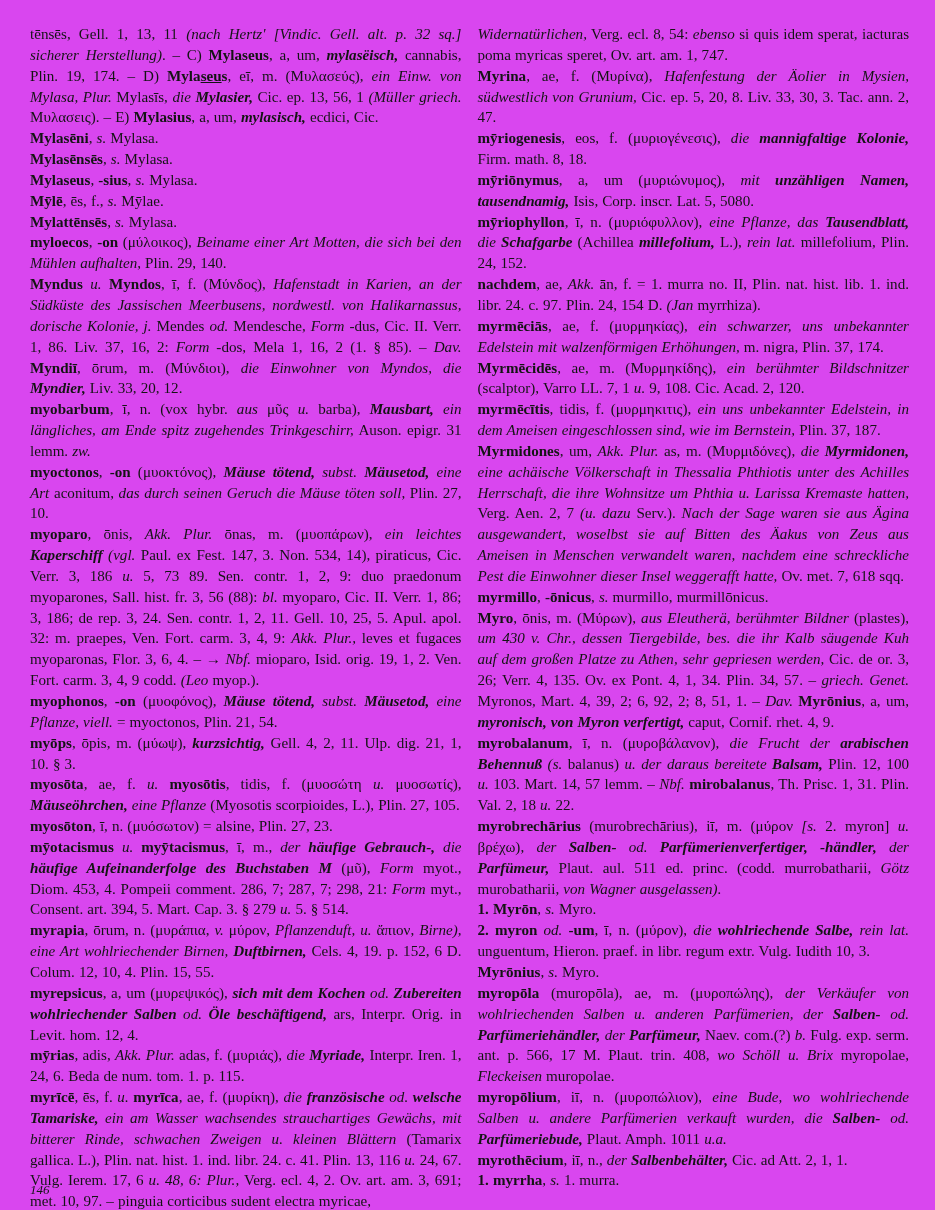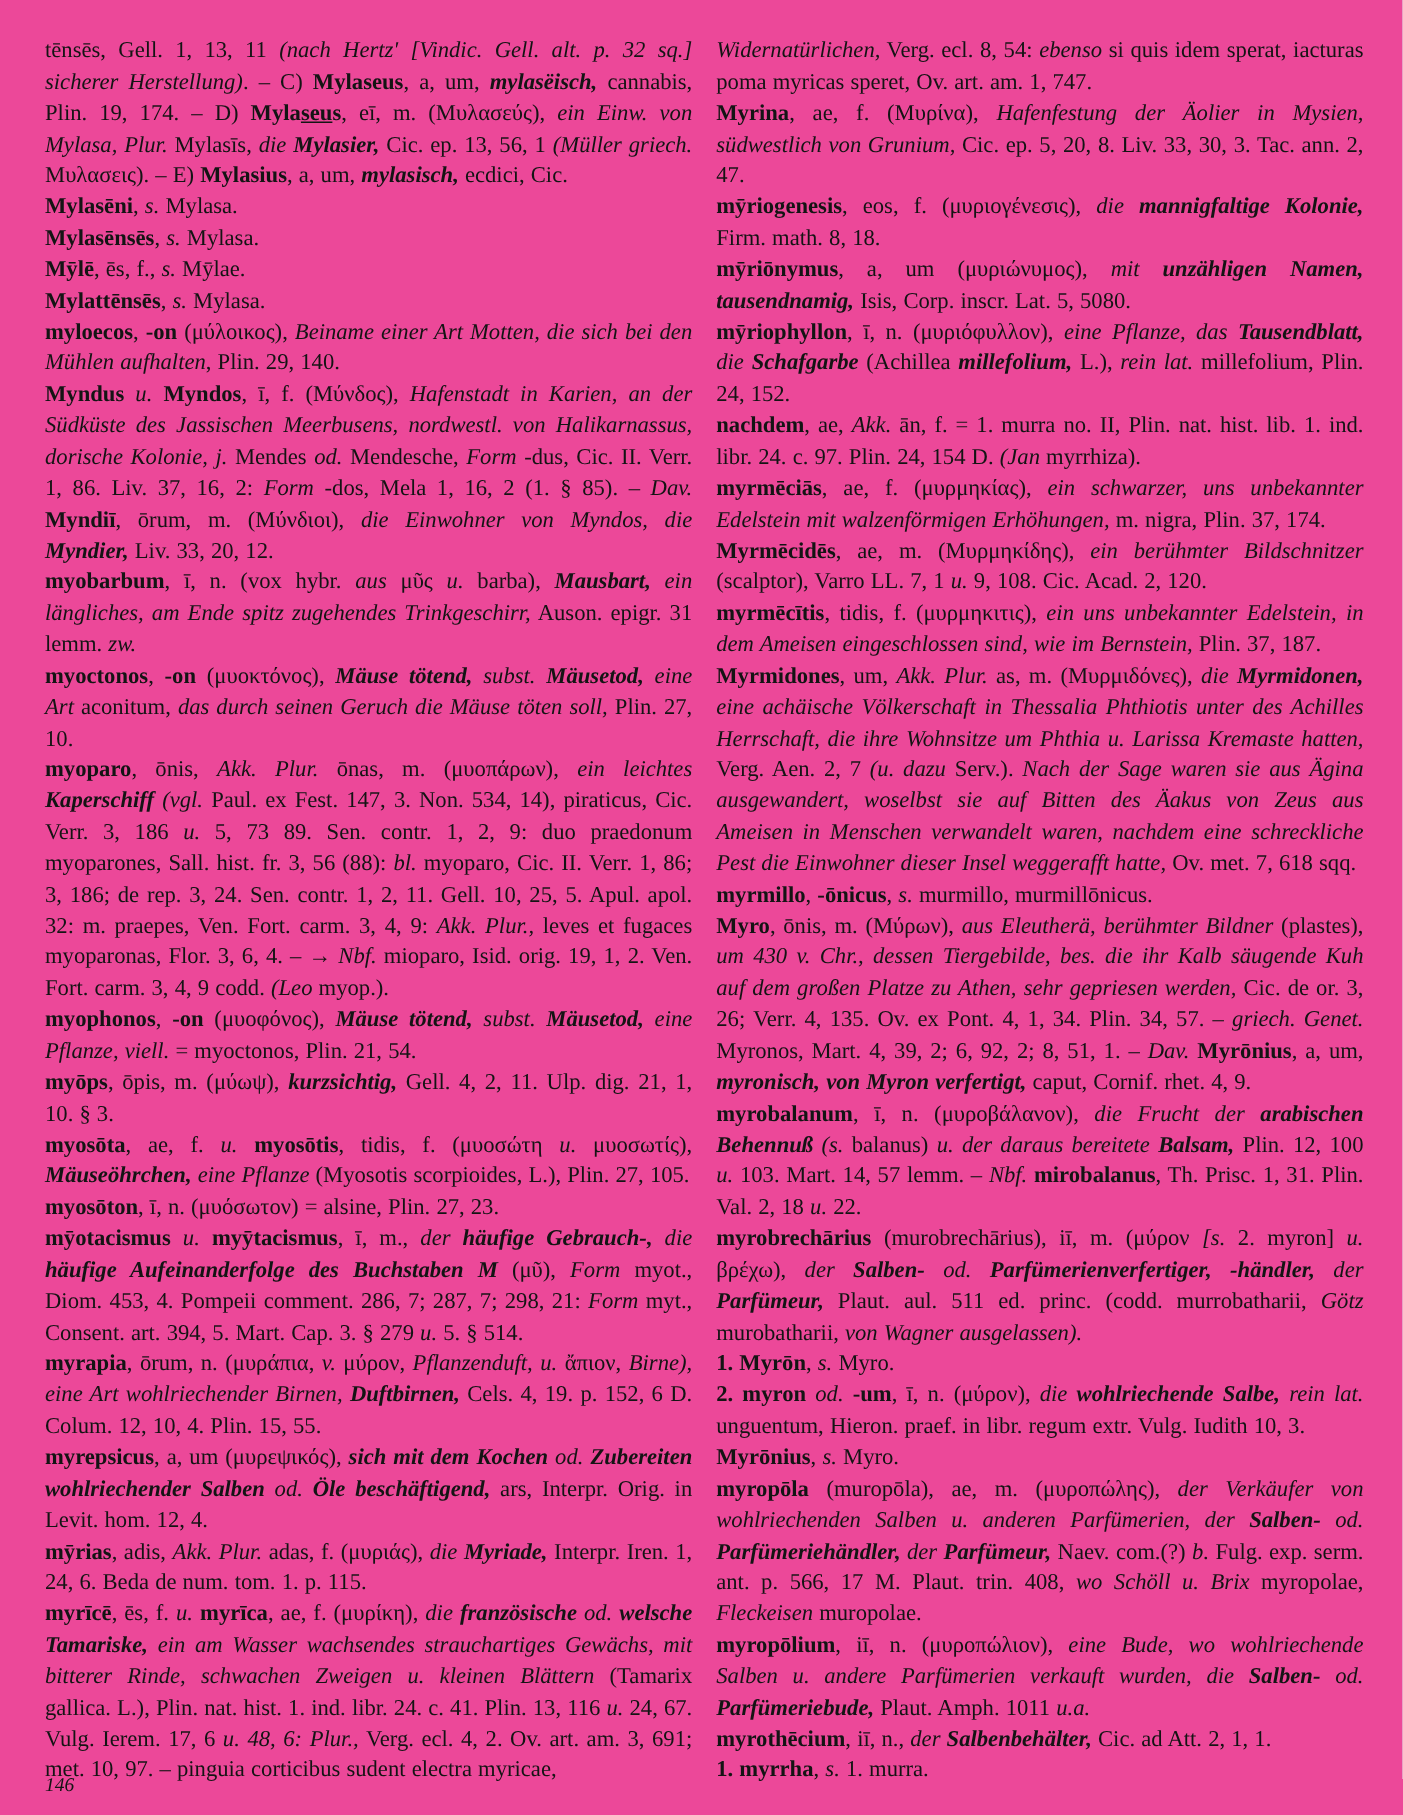--- a/index.html
+++ b/index.html
@@ -1,17 +1,17 @@
 <!DOCTYPE html>
 <html><head>
 <meta charset="utf-8">
 <style>
   html, body { margin:0; padding:0; background:#e8e8e8; }
   .page {
-    position:relative; width:935px; height:1210px; background:#ec4899;
+    position:relative; width:935px; height:1210px; background:#d946ef;
     color:#141414; font-family:"Liberation Serif", serif;
     box-sizing:border-box; padding:24px 26px 0 30px; overflow:hidden;
   }
   .columns { display:flex; gap:16px; }
   .col { width:431.5px; }
   .entry {
     margin:0; font-size:15.1px; line-height:20.85px;
     text-align:justify; word-spacing:0.02em;
   }
   .seg-r { font-style:normal; font-weight:normal; }
@@ -25,20 +25,21 @@
 </style>
 </head>
 <body>
 
 <div class="page">
   <div class="columns">
     <div class="col">
         <p class="entry"><span class="seg-r">tēnsēs, Gell. 1, 13, 11 </span><span class="seg-i">(nach Hertz' [Vindic. Gell. alt. p. 32 sq.] sicherer Herstellung)</span><span class="seg-r">. – C) </span><span class="seg-b">Mylaseus</span><span class="seg-r">, a, um, </span><span class="seg-bi">mylasëisch,</span><span class="seg-r"> cannabis, Plin. 19, 174. – D) </span><span class="seg-b">Myla</span><span class="seg-bu">seu</span><span class="seg-b">s</span><span class="seg-r">, eī, m. (Μυλασεύς), </span><span class="seg-i">ein Einw. von Mylasa, Plur.</span><span class="seg-r"> Mylasīs, </span><span class="seg-i">die </span><span class="seg-bi">Mylasier,</span><span class="seg-r"> Cic. ep. 13, 56, 1 </span><span class="seg-i">(Müller griech.</span><span class="seg-r"> Μυλασεις). – E) </span><span class="seg-b">Mylasius</span><span class="seg-r">, a, um, </span><span class="seg-bi">mylasisch,</span><span class="seg-r"> ecdici, Cic.</span></p>
         <p class="entry"><span class="seg-b">Mylasēni</span><span class="seg-r">, </span><span class="seg-i">s.</span><span class="seg-r"> Mylasa.</span></p>
         <p class="entry"><span class="seg-b">Mylasēnsēs</span><span class="seg-r">, </span><span class="seg-i">s.</span><span class="seg-r"> Mylasa.</span></p>
+        <p class="entry"><span class="seg-b">Mylaseus</span><span class="seg-r">, </span><span class="seg-b">-sius</span><span class="seg-r">, </span><span class="seg-i">s.</span><span class="seg-r"> Mylasa.</span></p>
         <p class="entry"><span class="seg-b">Mȳlē</span><span class="seg-r">, ēs, f., </span><span class="seg-i">s.</span><span class="seg-r"> Mȳlae.</span></p>
         <p class="entry"><span class="seg-b">Mylattēnsēs</span><span class="seg-r">, </span><span class="seg-i">s.</span><span class="seg-r"> Mylasa.</span></p>
         <p class="entry"><span class="seg-b">myloecos</span><span class="seg-r">, </span><span class="seg-b">-on</span><span class="seg-r"> (μύλοικος), </span><span class="seg-i">Beiname einer Art Motten, die sich bei den Mühlen aufhalten</span><span class="seg-r">, Plin. 29, 140.</span></p>
         <p class="entry"><span class="seg-b">Myndus</span><span class="seg-r"> </span><span class="seg-i">u.</span><span class="seg-r"> </span><span class="seg-b">Myndos</span><span class="seg-r">, ī, f. (Μύνδος), </span><span class="seg-i">Hafenstadt in Karien, an der Südküste des Jassischen Meerbusens, nordwestl. von Halikarnassus, dorische Kolonie, j.</span><span class="seg-r"> Mendes </span><span class="seg-i">od.</span><span class="seg-r"> Mendesche, </span><span class="seg-i">Form</span><span class="seg-r"> -dus, Cic. II. Verr. 1, 86. Liv. 37, 16, 2: </span><span class="seg-i">Form</span><span class="seg-r"> -dos, Mela 1, 16, 2 (1. § 85). – </span><span class="seg-i">Dav.</span><span class="seg-r"> </span><span class="seg-b">Myndiī</span><span class="seg-r">, ōrum, m. (Μύνδιοι), </span><span class="seg-i">die Einwohner von Myndos, die </span><span class="seg-bi">Myndier,</span><span class="seg-r"> Liv. 33, 20, 12.</span></p>
         <p class="entry"><span class="seg-b">myobarbum</span><span class="seg-r">, ī, n. (vox hybr. </span><span class="seg-i">aus</span><span class="seg-r"> μῦς </span><span class="seg-i">u.</span><span class="seg-r"> barba), </span><span class="seg-bi">Mausbart,</span><span class="seg-r"> </span><span class="seg-i">ein längliches, am Ende spitz zugehendes Trinkgeschirr,</span><span class="seg-r"> Auson. epigr. 31 lemm. </span><span class="seg-i">zw.</span></p>
         <p class="entry"><span class="seg-b">myoctonos</span><span class="seg-r">, </span><span class="seg-b">-on</span><span class="seg-r"> (μυοκτόνος), </span><span class="seg-bi">Mäuse tötend,</span><span class="seg-r"> </span><span class="seg-i">subst.</span><span class="seg-r"> </span><span class="seg-bi">Mäusetod,</span><span class="seg-r"> </span><span class="seg-i">eine Art </span><span class="seg-r">aconitum, </span><span class="seg-i">das durch seinen Geruch die Mäuse töten soll,</span><span class="seg-r"> Plin. 27, 10.</span></p>
         <p class="entry"><span class="seg-b">myoparo</span><span class="seg-r">, ōnis, </span><span class="seg-i">Akk. Plur.</span><span class="seg-r"> ōnas, m. (μυοπάρων), </span><span class="seg-i">ein leichtes </span><span class="seg-bi">Kaperschiff</span><span class="seg-r"> </span><span class="seg-i">(vgl.</span><span class="seg-r"> Paul. ex Fest. 147, 3. Non. 534, 14), piraticus, Cic. Verr. 3, 186 </span><span class="seg-i">u.</span><span class="seg-r"> 5, 73 89. Sen. contr. 1, 2, 9: duo praedonum myoparones, Sall. hist. fr. 3, 56 (88): </span><span class="seg-i">bl.</span><span class="seg-r"> myoparo, Cic. II. Verr. 1, 86; 3, 186; de rep. 3, 24. Sen. contr. 1, 2, 11. Gell. 10, 25, 5. Apul. apol. 32: m. praepes, Ven. Fort. carm. 3, 4, 9: </span><span class="seg-i">Akk. Plur.,</span><span class="seg-r"> leves et fugaces myoparonas, Flor. 3, 6, 4. – → </span><span class="seg-i">Nbf.</span><span class="seg-r"> mioparo, Isid. orig. 19, 1, 2. Ven. Fort. carm. 3, 4, 9 codd. </span><span class="seg-i">(Leo</span><span class="seg-r"> myop.).</span></p>
         <p class="entry"><span class="seg-b">myophonos</span><span class="seg-r">, </span><span class="seg-b">-on</span><span class="seg-r"> (μυοφόνος), </span><span class="seg-bi">Mäuse tötend,</span><span class="seg-r"> </span><span class="seg-i">subst.</span><span class="seg-r"> </span><span class="seg-bi">Mäusetod,</span><span class="seg-r"> </span><span class="seg-i">eine Pflanze, viell.</span><span class="seg-r"> = myoctonos, Plin. 21, 54.</span></p>
         <p class="entry"><span class="seg-b">myōps</span><span class="seg-r">, ōpis, m. (μύωψ), </span><span class="seg-bi">kurzsichtig,</span><span class="seg-r"> Gell. 4, 2, 11. Ulp. dig. 21, 1, 10. § 3.</span></p>
         <p class="entry"><span class="seg-b">myosōta</span><span class="seg-r">, ae, f. </span><span class="seg-i">u.</span><span class="seg-r"> </span><span class="seg-b">myosōtis</span><span class="seg-r">, tidis, f. (μυοσώτη </span><span class="seg-i">u.</span><span class="seg-r"> μυοσωτίς), </span><span class="seg-bi">Mäuseöhrchen,</span><span class="seg-r"> </span><span class="seg-i">eine Pflanze</span><span class="seg-r"> (Myosotis scorpioides, L.), Plin. 27, 105.</span></p>

